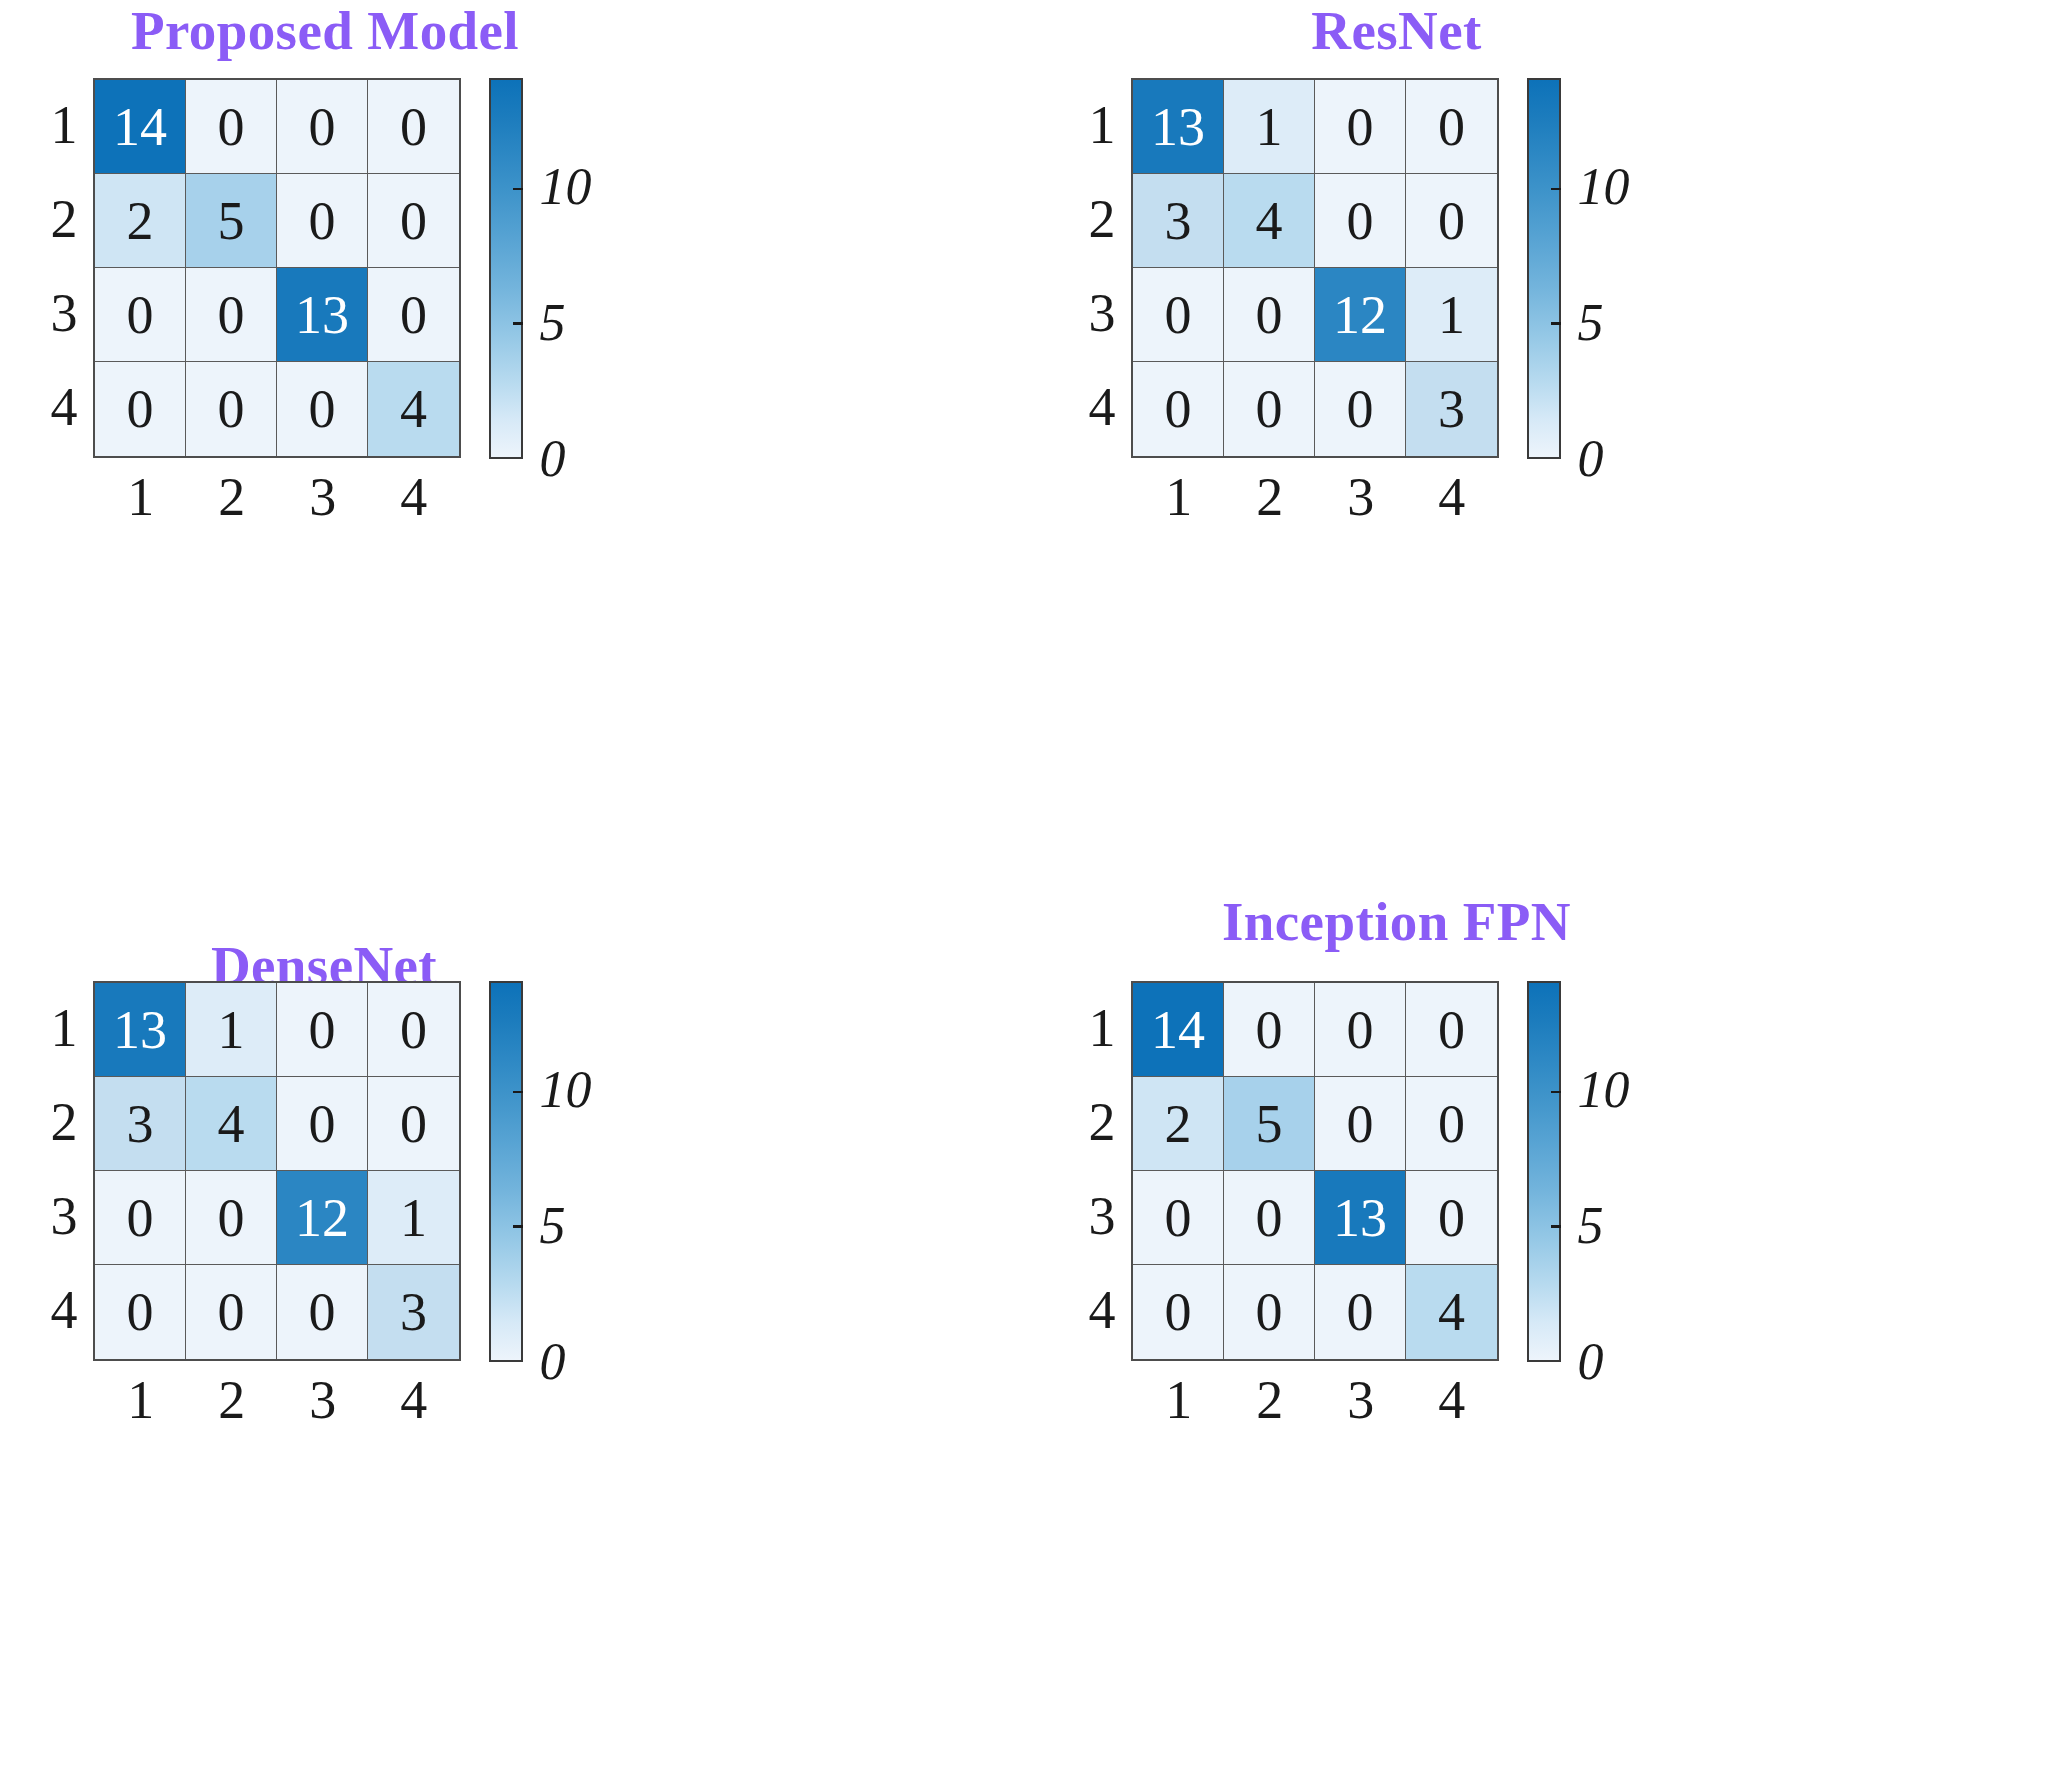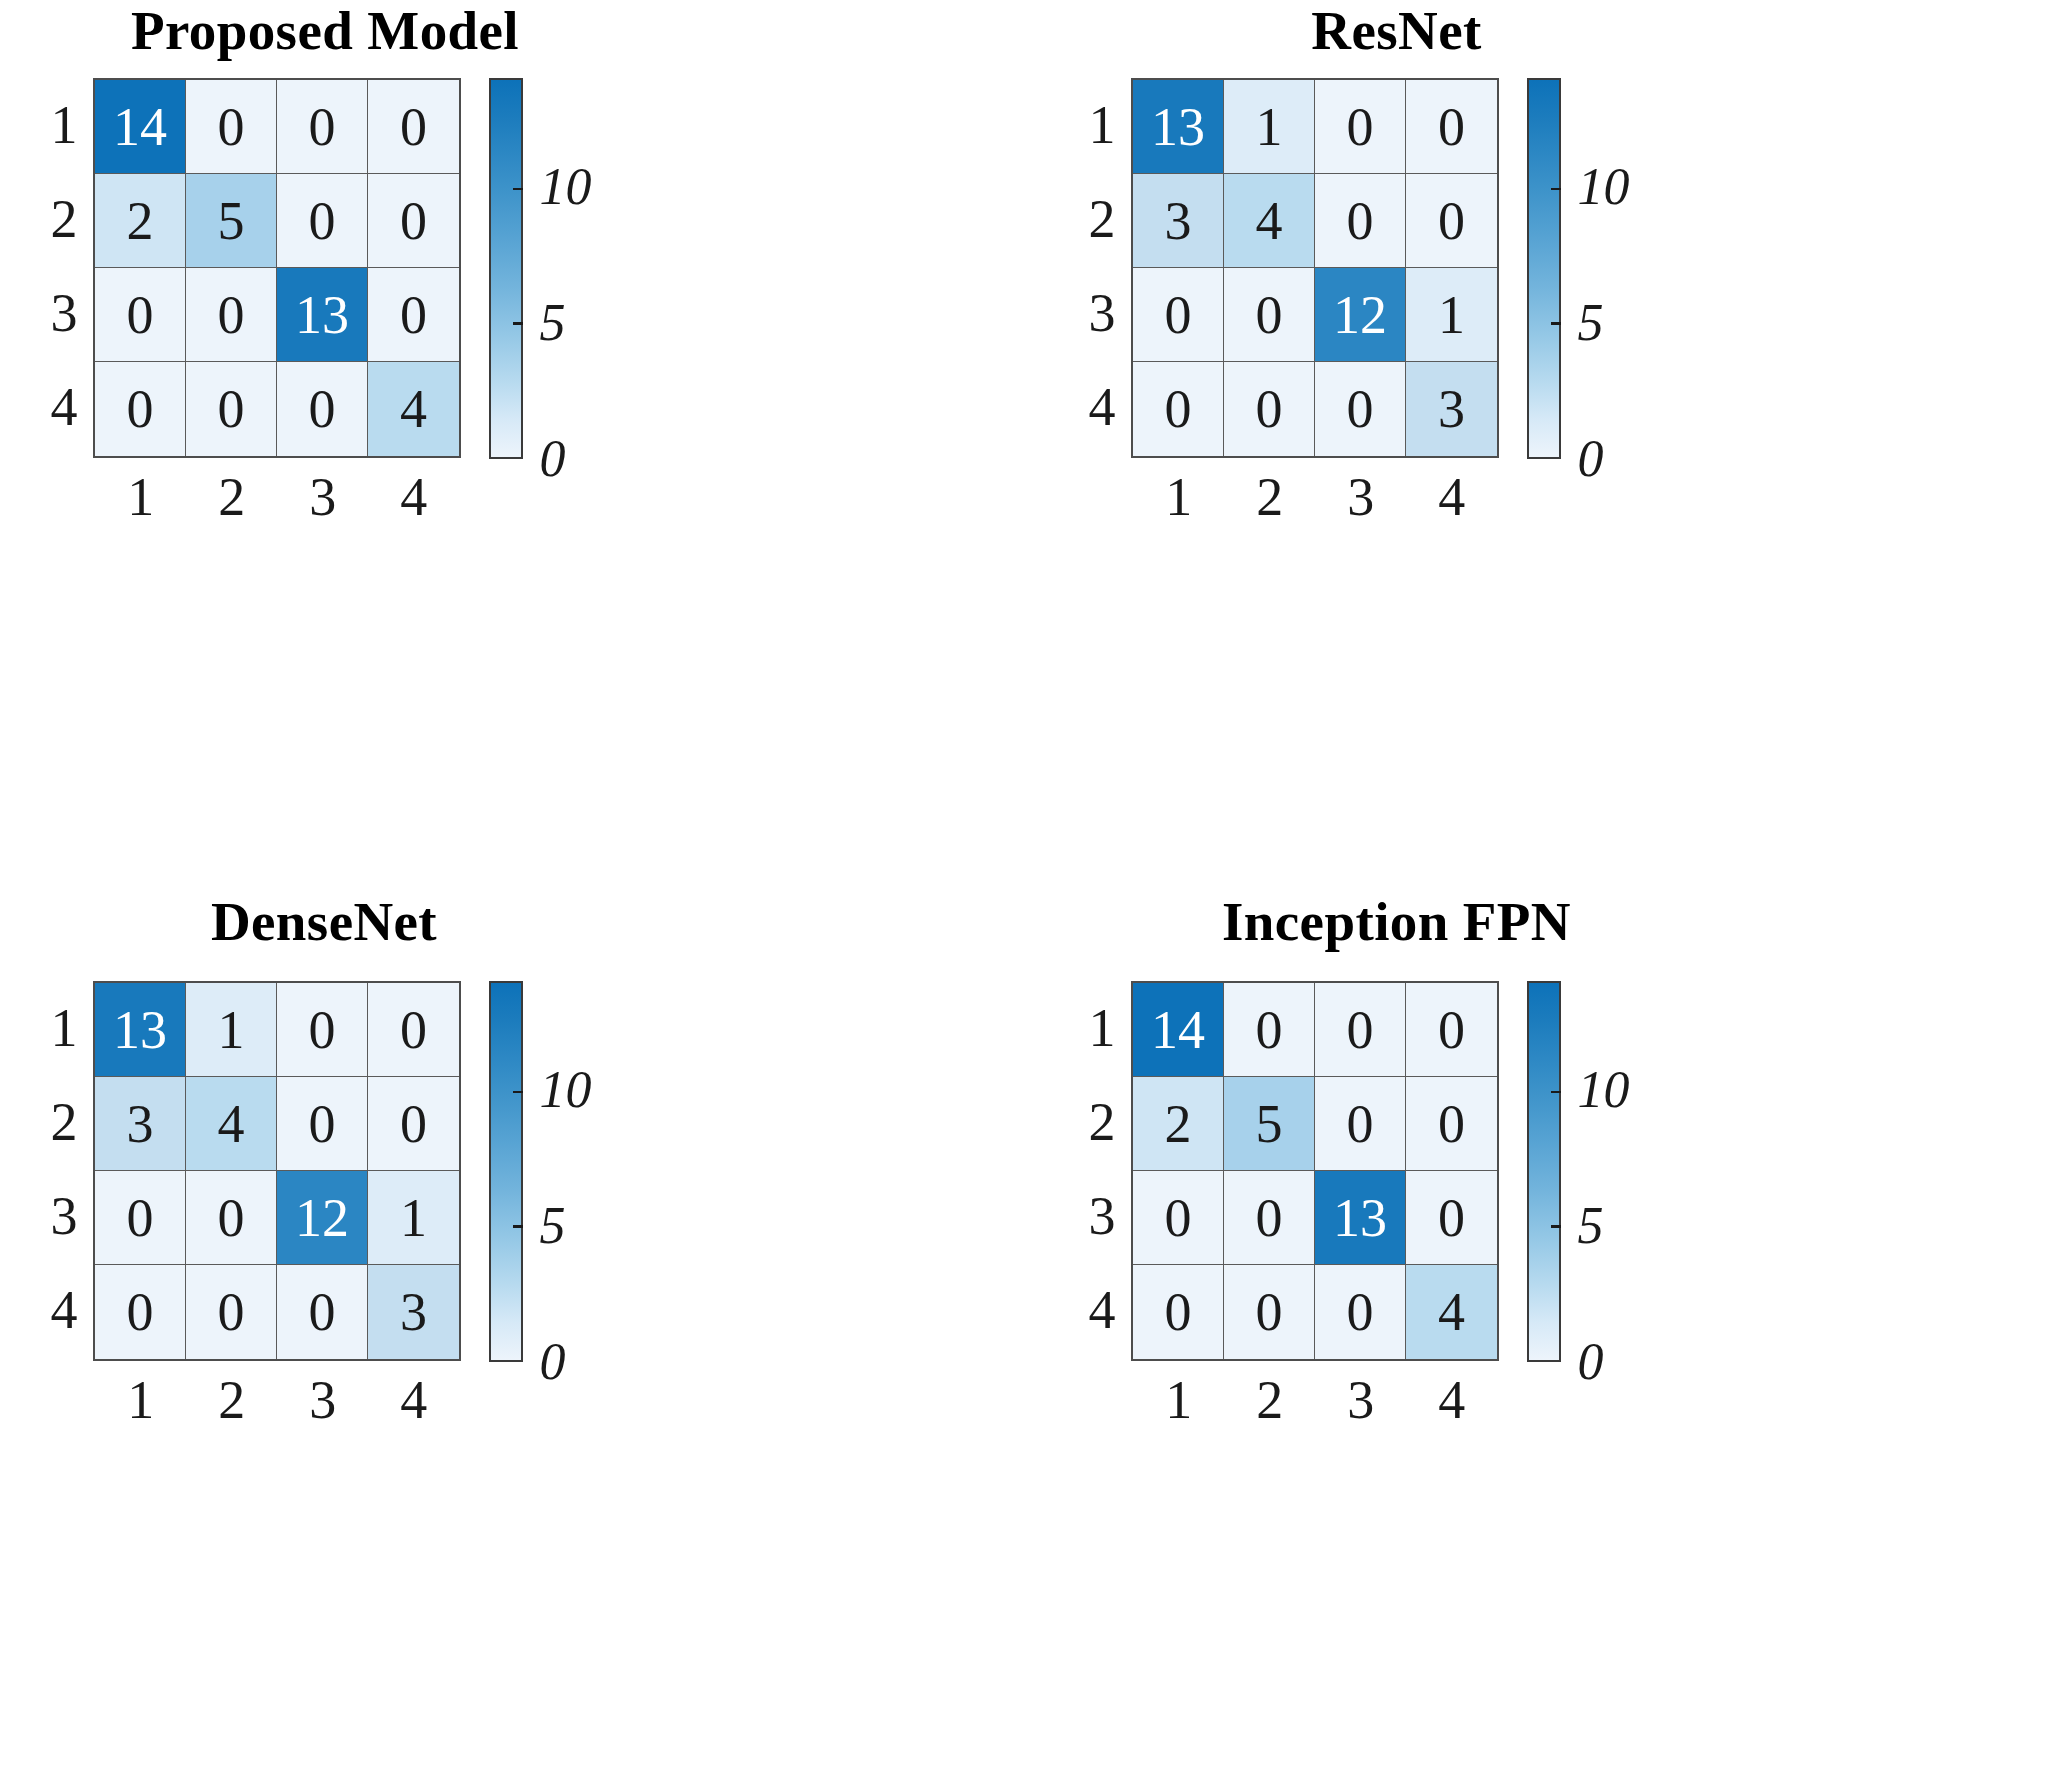--- a/index.html
+++ b/index.html
@@ -28,28 +28,28 @@
   .panel-title {
     position: absolute;
     left: 0;
     right: 0;
     top: 3px;
     text-align: center;
     font-family: "Liberation Serif", "DejaVu Serif", serif;
     font-weight: bold;
     font-size: 55px;
     letter-spacing: 0.4px;
-    color: #000000;
+    color: #8b5cf6;
     line-height: 1;
     white-space: nowrap;
   }
   
   .panel.p0 .panel-title { left: 45px; right: 418px; }
   .panel.p1 .panel-title { left: 60px; right: 336px; }
-  .panel.p2 .panel-title { left: 45px; right: 420px; }
+  .panel.p2 .panel-title { left: 45px; right: 420px; margin-top: 44px; }
   .panel.p3 .panel-title { left: 60px; right: 336px; }
 
   .matrix-wrap {
     position: absolute;
     display: flex;
     flex-direction: row;
     align-items: flex-start;
   }
   .panel.p0 .matrix-wrap { left: 41px;  top: 78px; }
   .panel.p1 .matrix-wrap { left: 56px;  top: 78px; }

